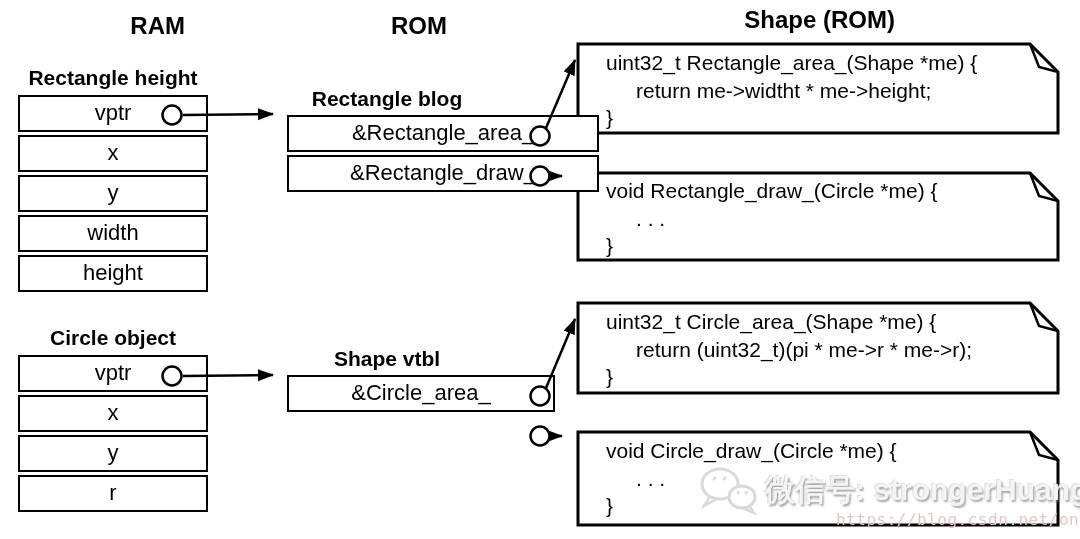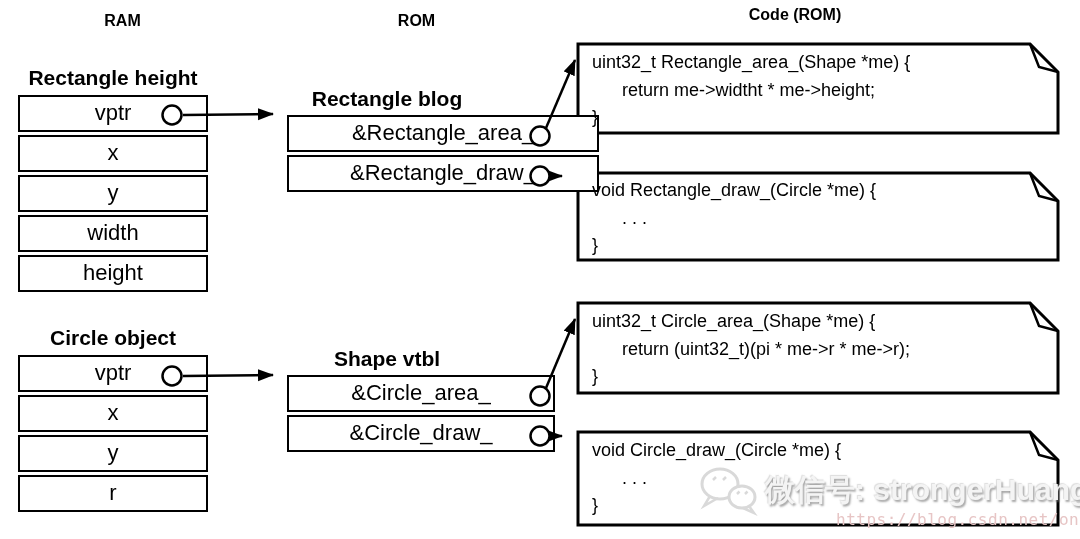--- a/index.html
+++ b/index.html
@@ -4,30 +4,30 @@
 <style>
   html,body{margin:0;padding:0;background:#fff;}
   .stage{
     position:relative;width:1080px;height:539px;background:#fff;overflow:hidden;
     font-family:"Liberation Sans","DejaVu Sans",sans-serif;color:#000;
   }
   svg.layer{position:absolute;left:0;top:0;width:1080px;height:539px;}
   svg.layer-notes{z-index:0;}
   svg.layer-lines{z-index:3;pointer-events:none;}
 
-  .hdr{position:absolute;z-index:1;font-weight:bold;font-size:16px;text-align:center;white-space:nowrap;}
+  .hdr{position:absolute;z-index:1;font-weight:bold;font-size:24px;text-align:right;white-space:nowrap;}
   .obj-title{position:absolute;z-index:1;font-weight:bold;font-size:21px;text-align:center;white-space:nowrap;}
 
   .tbl{position:absolute;z-index:1;}
   .tbl .row{
     box-sizing:border-box;height:37px;margin-bottom:3px;border:2.5px solid #000;
     background:#fff;text-align:center;font-size:22px;line-height:31px;white-space:nowrap;
   }
 
-  .code{position:absolute;z-index:1;font-size:18px;line-height:27.5px;white-space:nowrap;}
+  .code{position:absolute;z-index:1;font-size:21px;line-height:27.5px;white-space:nowrap;margin-left:14px;}
   .code .cl.indent{padding-left:30px;}
 
   .wm{
     position:absolute;z-index:4;left:697px;top:464px;display:flex;align-items:center;gap:6px;
     font-size:30px;font-weight:bold;white-space:nowrap;pointer-events:none;
     color:#f4f4f4;
     text-shadow:1.5px 1.5px 2px rgba(110,110,110,.6), -1px -1px 1px rgba(170,170,170,.4);
   }
   .wm-url{
     position:absolute;z-index:4;left:836px;top:510px;pointer-events:none;
@@ -47,22 +47,22 @@
       <path d="M578,173 H1030 L1058,201 V260 H578 Z"></path>
       <path fill="none" stroke-width="2.5" d="M1030,173 L1039,196 L1058,201"></path>
       <path d="M578,303 H1030 L1058,331 V393 H578 Z"></path>
       <path fill="none" stroke-width="2.5" d="M1030,303 L1039,326 L1058,331"></path>
       <path d="M578,432 H1030 L1058,460 V525 H578 Z"></path>
       <path fill="none" stroke-width="2.5" d="M1030,432 L1039,455 L1058,460"></path>
     </g>
   </svg>
 
   <div class="hdr" style="left:60px;top:12px;width:125px">RAM</div>
-  <div class="hdr" style="left:354px;top:12px;width:125px">ROM</div>
-  <div class="hdr" style="left:695px;top:6px;width:200px">Code (ROM)</div>
+  <div class="hdr" style="left:322px;top:12px;width:125px">ROM</div>
+  <div class="hdr" style="left:695px;top:6px;width:200px">Shape (ROM)</div>
 
   <div class="obj-title" style="left:18px;top:66px;width:190px">Rectangle height</div>
   <div class="tbl" style="left:18px;top:95px;width:190px">
     <div class="row">vptr</div>
     <div class="row">x</div>
     <div class="row">y</div>
     <div class="row">width</div>
     <div class="row">height</div>
   </div>
 
@@ -76,21 +76,20 @@
 
   <div class="obj-title" style="left:287px;top:87px;width:200px">Rectangle blog</div>
   <div class="tbl" style="left:287px;top:115px;width:312px">
     <div class="row">&amp;Rectangle_area_</div>
     <div class="row">&amp;Rectangle_draw_</div>
   </div>
 
   <div class="obj-title" style="left:287px;top:347px;width:200px">Shape vtbl</div>
   <div class="tbl" style="left:287px;top:375px;width:268px">
     <div class="row">&amp;Circle_area_</div>
-    <div class="row">&amp;Circle_draw_</div>
   </div>
 
   <div class="code" style="left:592px;top:49px">
     <div class="cl">uint32_t Rectangle_area_(Shape *me) {</div>
     <div class="cl indent">return me-&gt;widtht * me-&gt;height;</div>
     <div class="cl">}</div>
   </div>
   <div class="code" style="left:592px;top:177px">
     <div class="cl">void Rectangle_draw_(Circle *me) {</div>
     <div class="cl indent">. . .</div>

